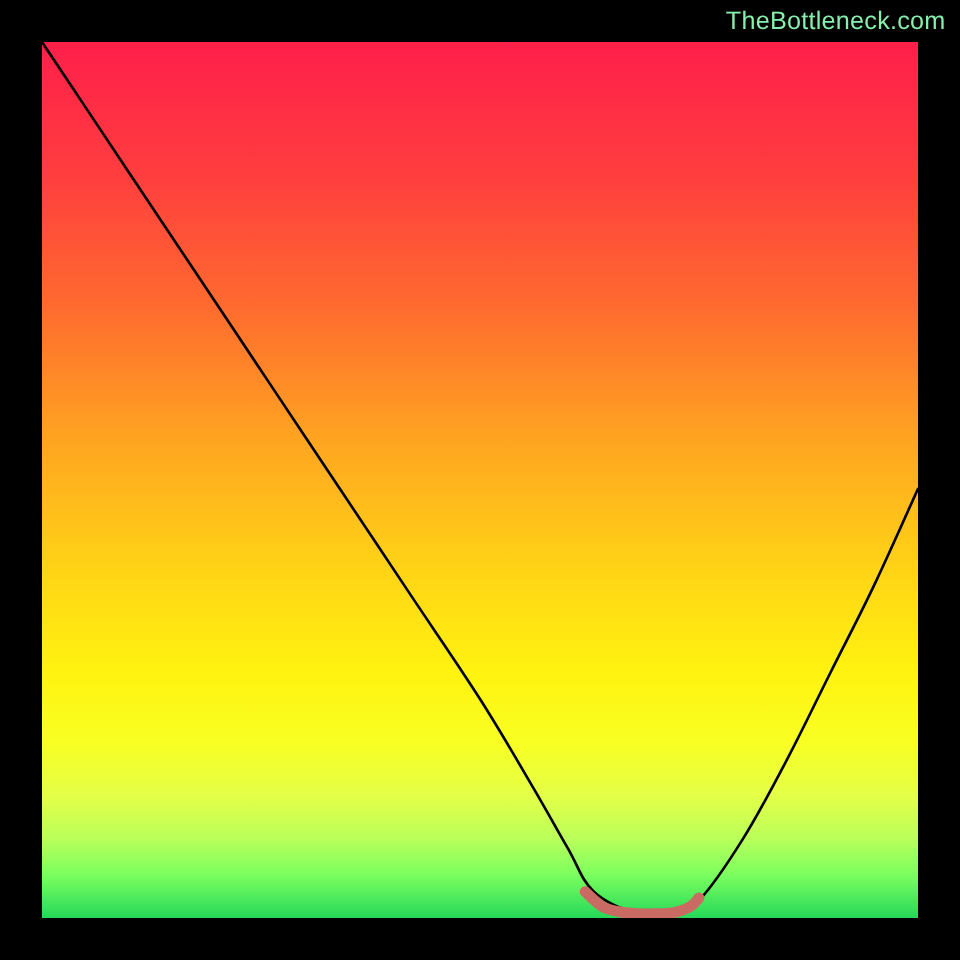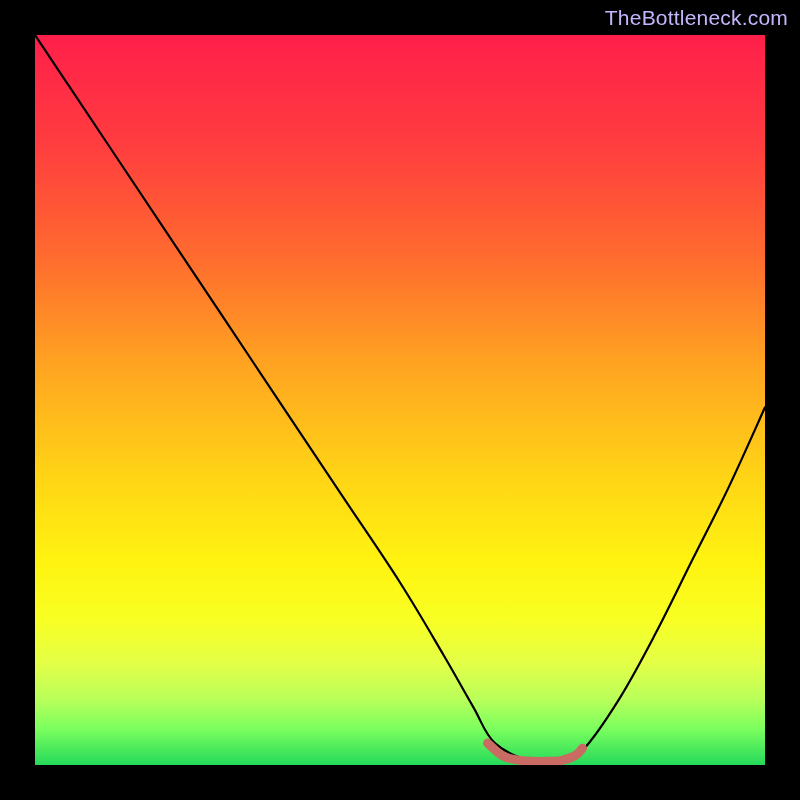--- a/index.html
+++ b/index.html
@@ -39,21 +39,21 @@
     left: 0;
     top: 0;
     width: 100%;
     height: 100%;
     pointer-events: none;
   }
   .watermark {
     position: absolute;
     top: 6px;
     right: 12px;
-    color: #c4b5fd;
+    color: #86efac;
     font-size: 21px;
     letter-spacing: 0.2px;
     font-weight: 500;
   }
 </style>
 </head>
 <body>
 
 <div class="frame">
 

